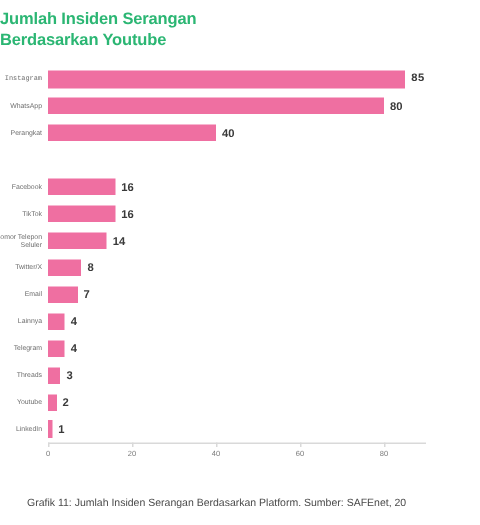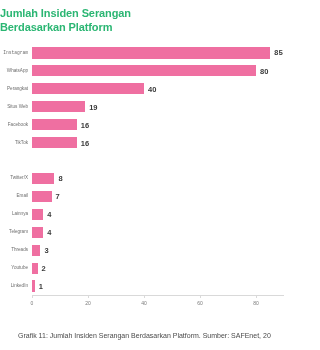--- a/index.html
+++ b/index.html
@@ -128,53 +128,54 @@
     line-height: 10px;
   }
 </style>
 </head>
 <body>
 
 <div id="figure">
 
   <div id="chart-title">
     <span class="tline">Jumlah Insiden Serangan</span>
-    <span class="tline">Berdasarkan Platform</span>
+    <span class="tline">Berdasarkan Youtube</span>
   </div>
 
   <div id="plot-area">
       <div class="bar-row" style="top: 3.40643px; height: 11.1157px; font-family: Liberation Mono, monospace;">
         <div class="cat-label">Instagram</div>
         <div class="bar" style="width: 238px; background: rgb(239, 111, 161);"></div>
         <div class="bar-value" style="left: 242px; color: rgb(58, 58, 58);">85</div>
       </div>
       <div class="bar-row" style="top: 21.335px; height: 11.1157px;">
         <div class="cat-label">WhatsApp</div>
         <div class="bar" style="width: 224px; background: rgb(239, 111, 161);"></div>
         <div class="bar-value" style="left: 228px; color: rgb(58, 58, 58);">80</div>
       </div>
       <div class="bar-row" style="top: 39.2636px; height: 11.1157px;">
         <div class="cat-label">Perangkat</div>
         <div class="bar" style="width: 112px; background: rgb(239, 111, 161);"></div>
         <div class="bar-value" style="left: 116px; color: rgb(58, 58, 58);">40</div>
       </div>
-      <div class="bar-row" style="top: 57.1921px; height: 11.1157px;">
-        <div class="cat-label">Situs Web</div>
-        <div class="bar" style="width: 53.2px; background: rgb(239, 111, 161);"></div>
-        <div class="bar-value" style="left: 57.2px; color: rgb(58, 58, 58);">19</div>
-      </div>
       <div class="bar-row" style="top: 75.1207px; height: 11.1157px;">
         <div class="cat-label">Facebook</div>
         <div class="bar" style="width: 44.8px; background: rgb(239, 111, 161);"></div>
         <div class="bar-value" style="left: 48.8px; color: rgb(58, 58, 58);">16</div>
       </div>
       <div class="bar-row" style="top: 93.0493px; height: 11.1157px;">
         <div class="cat-label">TikTok</div>
         <div class="bar" style="width: 44.8px; background: rgb(239, 111, 161);"></div>
         <div class="bar-value" style="left: 48.8px; color: rgb(58, 58, 58);">16</div>
+      </div>
+      <div class="bar-row" style="top: 110.978px; height: 11.1157px;">
+        <div class="cat-label">Nomor Telepon
+Seluler</div>
+        <div class="bar" style="width: 39.2px; background: rgb(239, 111, 161);"></div>
+        <div class="bar-value" style="left: 43.2px; color: rgb(58, 58, 58);">14</div>
       </div>
       <div class="bar-row" style="top: 128.906px; height: 11.1157px;">
         <div class="cat-label">Twitter/X</div>
         <div class="bar" style="width: 22.4px; background: rgb(239, 111, 161);"></div>
         <div class="bar-value" style="left: 26.4px; color: rgb(58, 58, 58);">8</div>
       </div>
       <div class="bar-row" style="top: 146.835px; height: 11.1157px;">
         <div class="cat-label">Email</div>
         <div class="bar" style="width: 19.6px; background: rgb(239, 111, 161);"></div>
         <div class="bar-value" style="left: 23.6px; color: rgb(58, 58, 58);">7</div>

